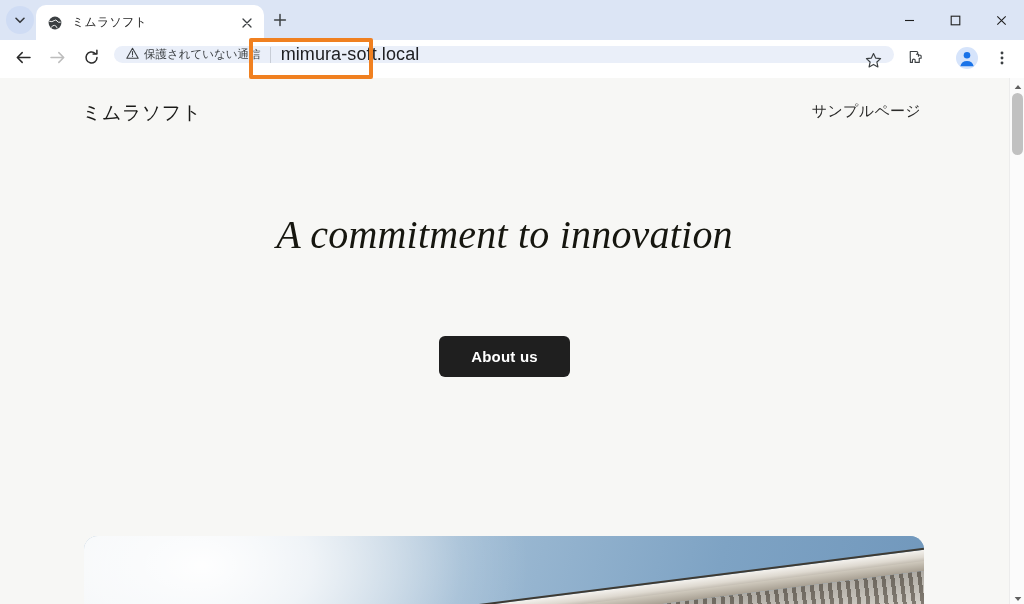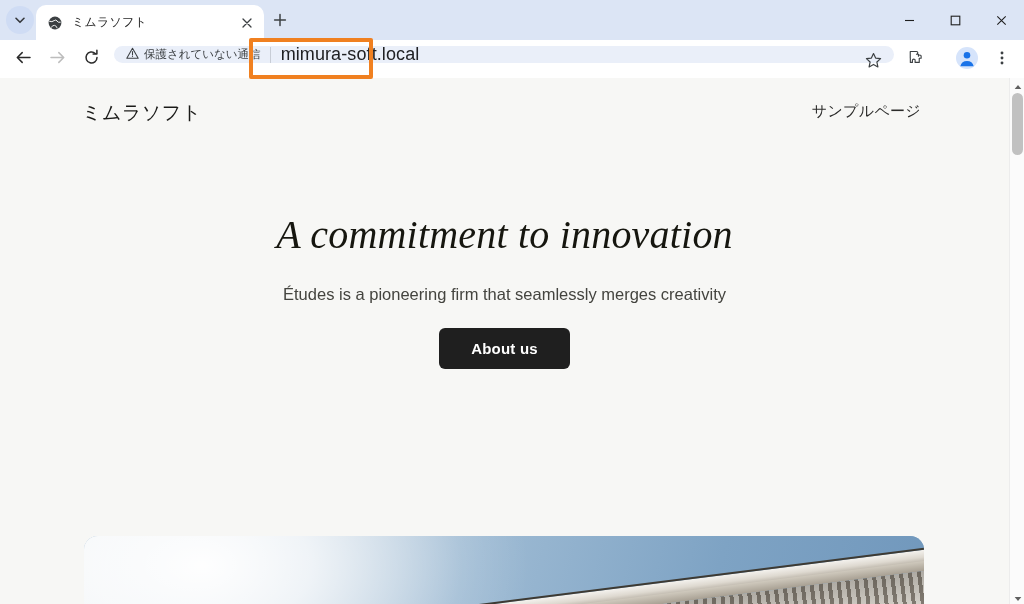--- a/index.html
+++ b/index.html
@@ -232,21 +232,21 @@
   .hero-sub {
     margin: 0;
     padding: 24px 0 0 0;
     font-size: 16.5px;
     line-height: 1.55;
     color: #44443f;
     font-family: "Liberation Sans", sans-serif;
   }
   .hero-cta {
     display: inline-block;
-    margin-top: 20px;
+    margin-top: 28px;
     background: #1f1f1f;
     color: #ffffff;
     font-size: 15px;
     font-weight: bold;
     padding: 12px 32px;
     border-radius: 6px;
     letter-spacing: 0.2px;
     text-align: right;
   }
 
@@ -481,21 +481,21 @@
       <div class="site-header">
         <div class="site-logo">ミムラソフト</div>
         <div class="site-nav">サンプルページ</div>
       </div>
 
       <div class="hero">
         <h1 class="hero-title">
           <span>A commitment to innovation</span><br>
         </h1>
         <p class="hero-sub">
-          <span>Études is a pioneering firm that seamlessly merges creativity</span><br>
+          <br>
         </p>
         <div><span class="hero-cta">About us</span></div>
       </div>
 
       <div class="hero-media">
         <div class="sky"></div>
         <div class="sky-streaks"></div>
         <div class="roof">
           <div class="roof-cap"></div>
           <div class="roof-fascia"></div>

